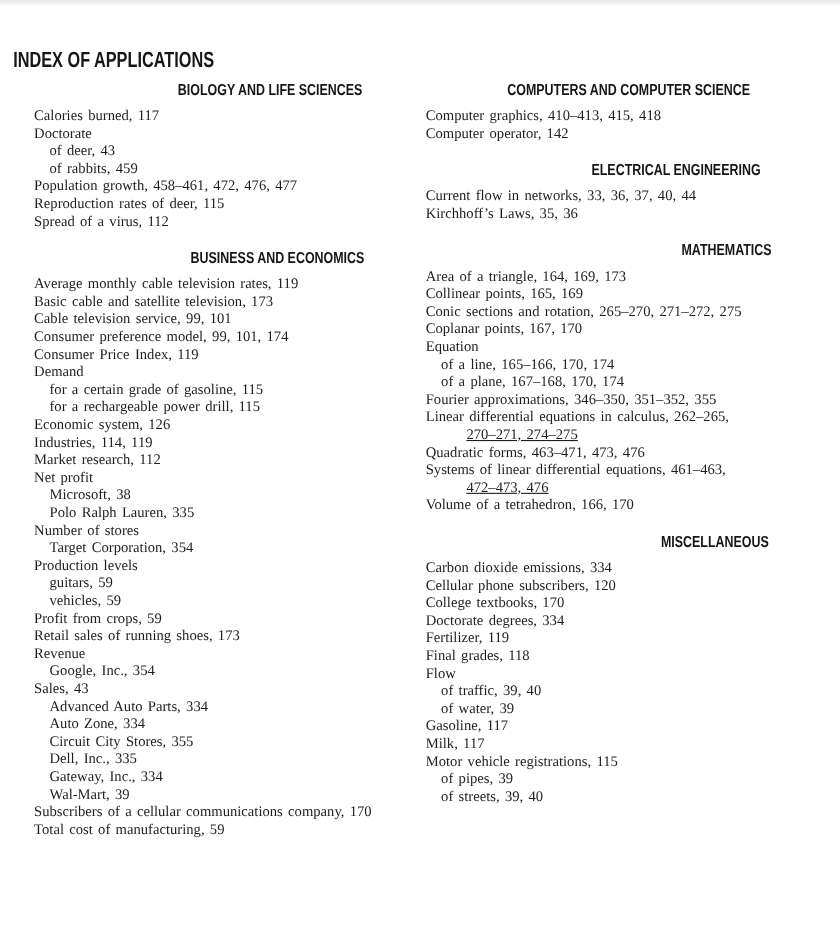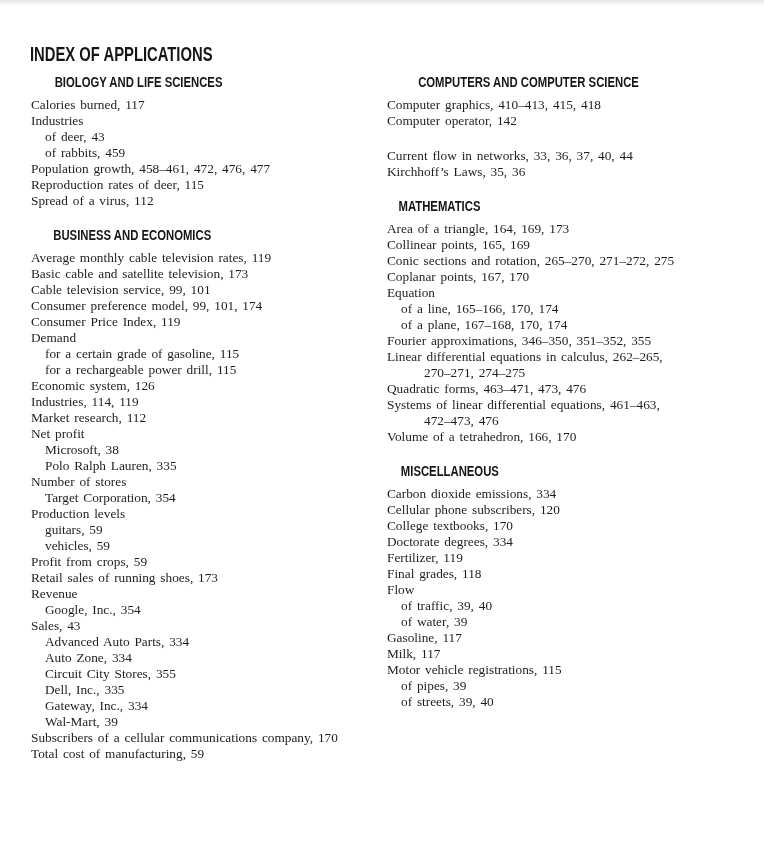--- a/index.html
+++ b/index.html
@@ -10,40 +10,40 @@
     background:#ffffff;
     color:#1e1e1e;
     font-family:"Liberation Serif", serif;
     overflow:hidden;
   }
   .top-shade {
     position:absolute; top:0; left:0; right:0; height:6px;
     background:linear-gradient(#e5e5e5, #ffffff);
   }
   .page-title {
-    position:absolute; left:30px; top:32px;
+    position:absolute; left:12px; top:32px;
     white-space:nowrap;
   }
   .title-text {
     display:inline-block;
     font-family:"Liberation Sans", sans-serif;
     font-weight:bold;
     font-size:20px;
     color:#161616;
     transform:scaleX(0.74);
     transform-origin:left center;
     white-space:nowrap;
   }
   .col { position:absolute; top:75px; }
   .col-left  { left:31px;  width:322px; }
   .col-right { left:387px; width:326px; }
   .index-section { margin-top:19px; }
   .index-section:first-child { margin-top:0; }
   .section-heading {
-    text-align:left;
+    text-align:right;
     height:14px; line-height:14px;
     margin-bottom:8px;
     white-space:nowrap;
   }
   .heading-text {
     display:inline-block;
     font-family:"Liberation Sans", sans-serif;
     font-weight:bold;
     font-size:14.5px;
     color:#161616;
@@ -51,35 +51,35 @@
     transform-origin:center center;
     white-space:nowrap;
   }
   .entry {
     font-size:13.3px;
     line-height:16px;
     word-spacing:1.5px;
     white-space:nowrap;
   }
   .entry.indent-1 { padding-left:14px; }
-  .entry.indent-2 { padding-left:37px; }
+  .entry.indent-2 { padding-left:37px;text-decoration:underline; }
 </style>
 </head>
 <body>
 
 <div class="page">
   <div class="top-shade"></div>
 
   <h1 class="page-title"><span class="title-text">INDEX OF APPLICATIONS</span></h1>
 
   <div class="col col-left">
       <section class="index-section">
         <div class="section-heading"><span class="heading-text">BIOLOGY AND LIFE SCIENCES</span></div>
         <div class="entry indent-0">Calories burned, 117</div>
-        <div class="entry indent-0">Industries</div>
+        <div class="entry indent-0">Doctorate</div>
         <div class="entry indent-1">of deer, 43</div>
         <div class="entry indent-1">of rabbits, 459</div>
         <div class="entry indent-0">Population growth, 458–461, 472, 476, 477</div>
         <div class="entry indent-0">Reproduction rates of deer, 115</div>
         <div class="entry indent-0">Spread of a virus, 112</div>
       </section>
       <section class="index-section">
         <div class="section-heading"><span class="heading-text">BUSINESS AND ECONOMICS</span></div>
         <div class="entry indent-0">Average monthly cable television rates, 119</div>
         <div class="entry indent-0">Basic cable and satellite television, 173</div>
@@ -115,20 +115,21 @@
         <div class="entry indent-0">Total cost of manufacturing, 59</div>
       </section>
     </div>
   <div class="col col-right">
       <section class="index-section">
         <div class="section-heading"><span class="heading-text">COMPUTERS AND COMPUTER SCIENCE</span></div>
         <div class="entry indent-0">Computer graphics, 410–413, 415, 418</div>
         <div class="entry indent-0">Computer operator, 142</div>
       </section>
       <section class="index-section">
+        <div class="section-heading"><span class="heading-text">ELECTRICAL ENGINEERING</span></div>
         <div class="entry indent-0">Current flow in networks, 33, 36, 37, 40, 44</div>
         <div class="entry indent-0">Kirchhoff’s Laws, 35, 36</div>
       </section>
       <section class="index-section">
         <div class="section-heading"><span class="heading-text">MATHEMATICS</span></div>
         <div class="entry indent-0">Area of a triangle, 164, 169, 173</div>
         <div class="entry indent-0">Collinear points, 165, 169</div>
         <div class="entry indent-0">Conic sections and rotation, 265–270, 271–272, 275</div>
         <div class="entry indent-0">Coplanar points, 167, 170</div>
         <div class="entry indent-0">Equation</div>

